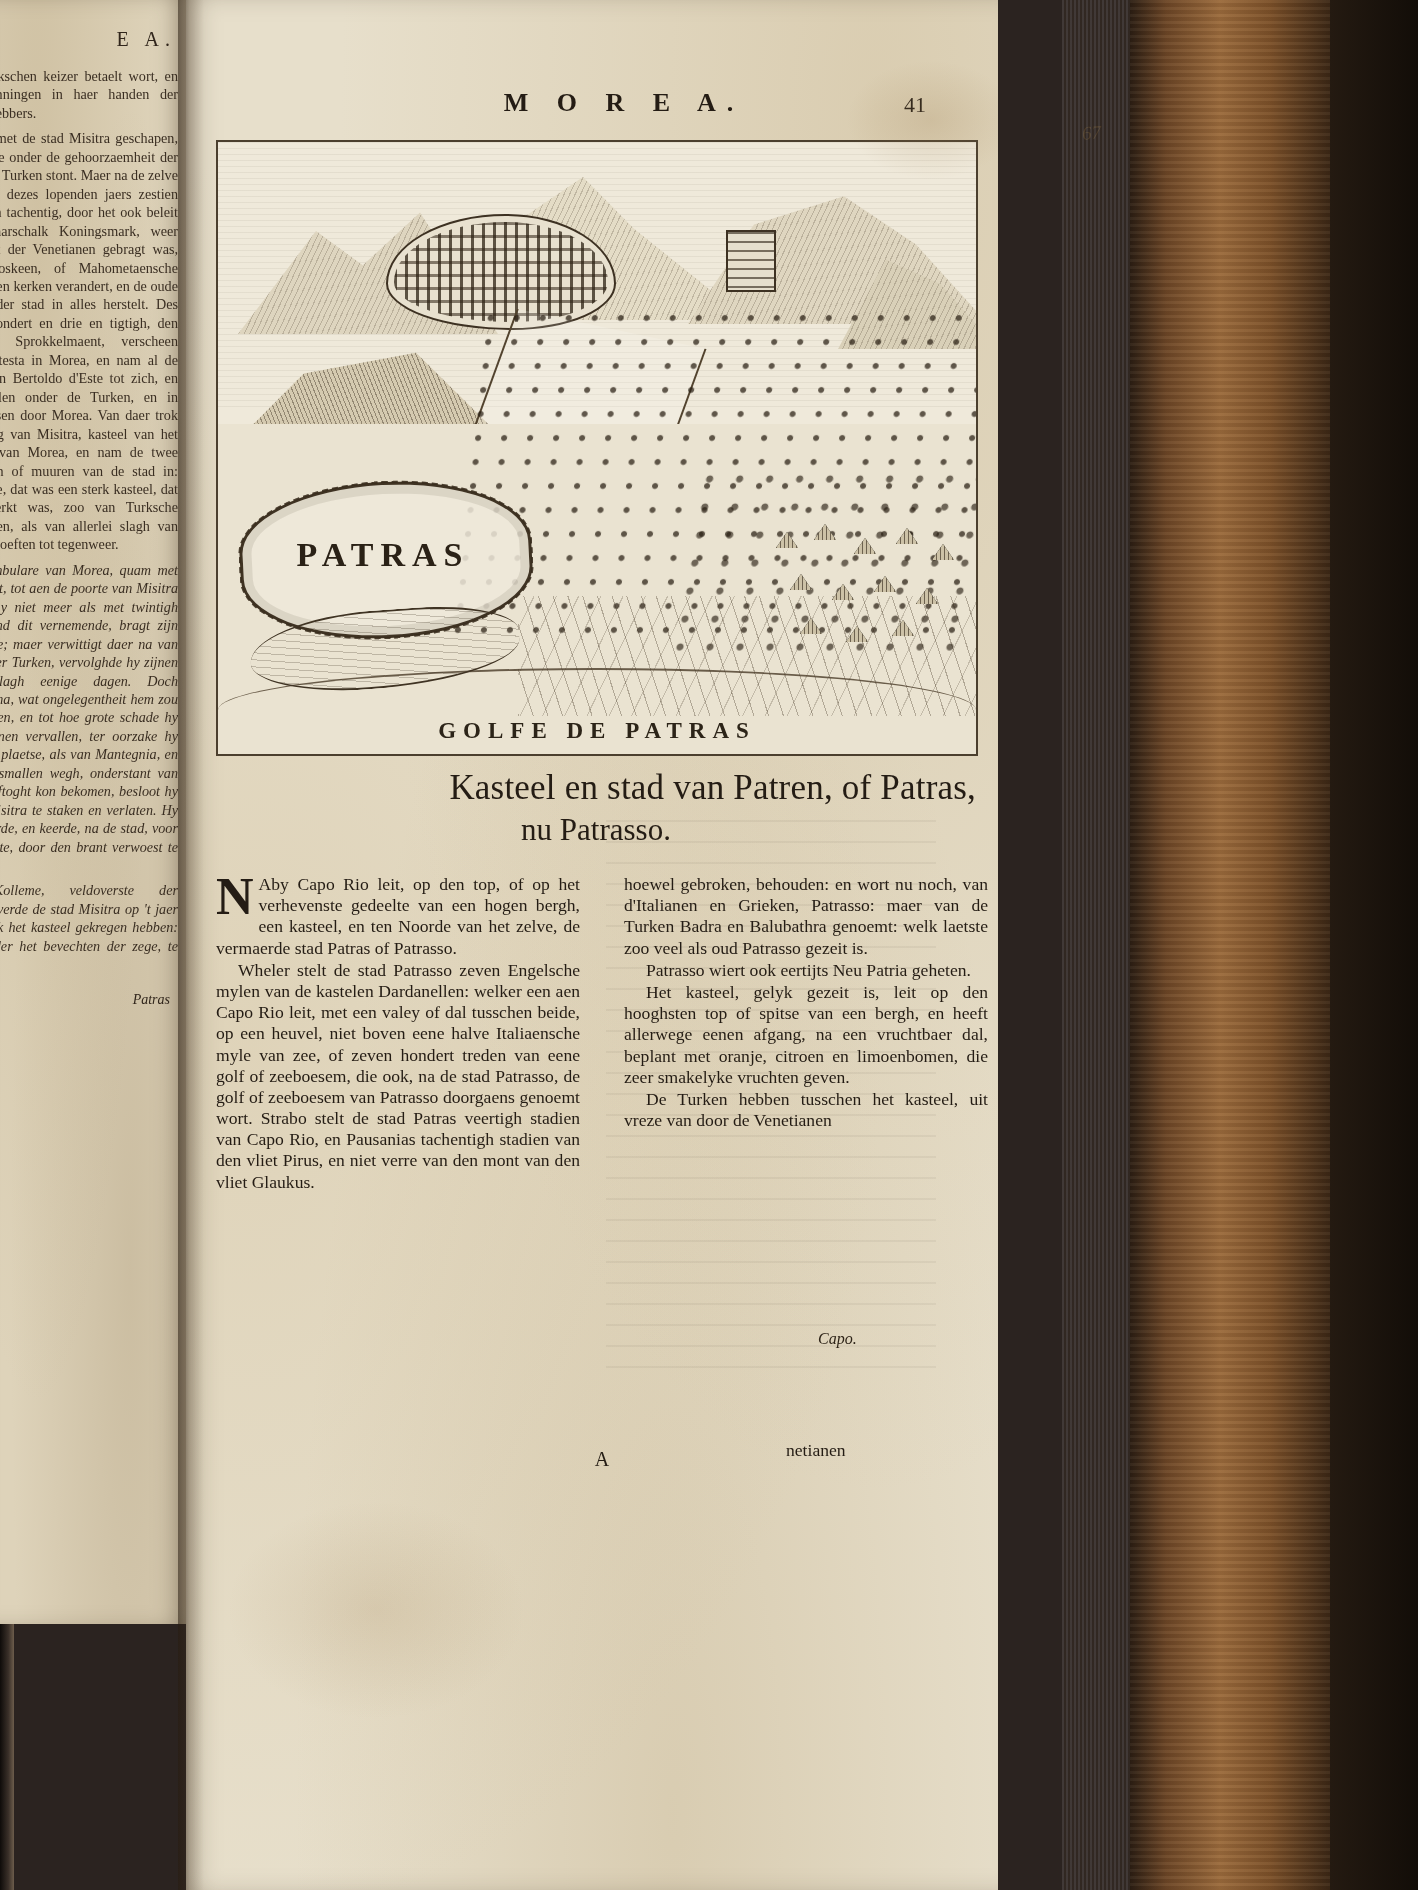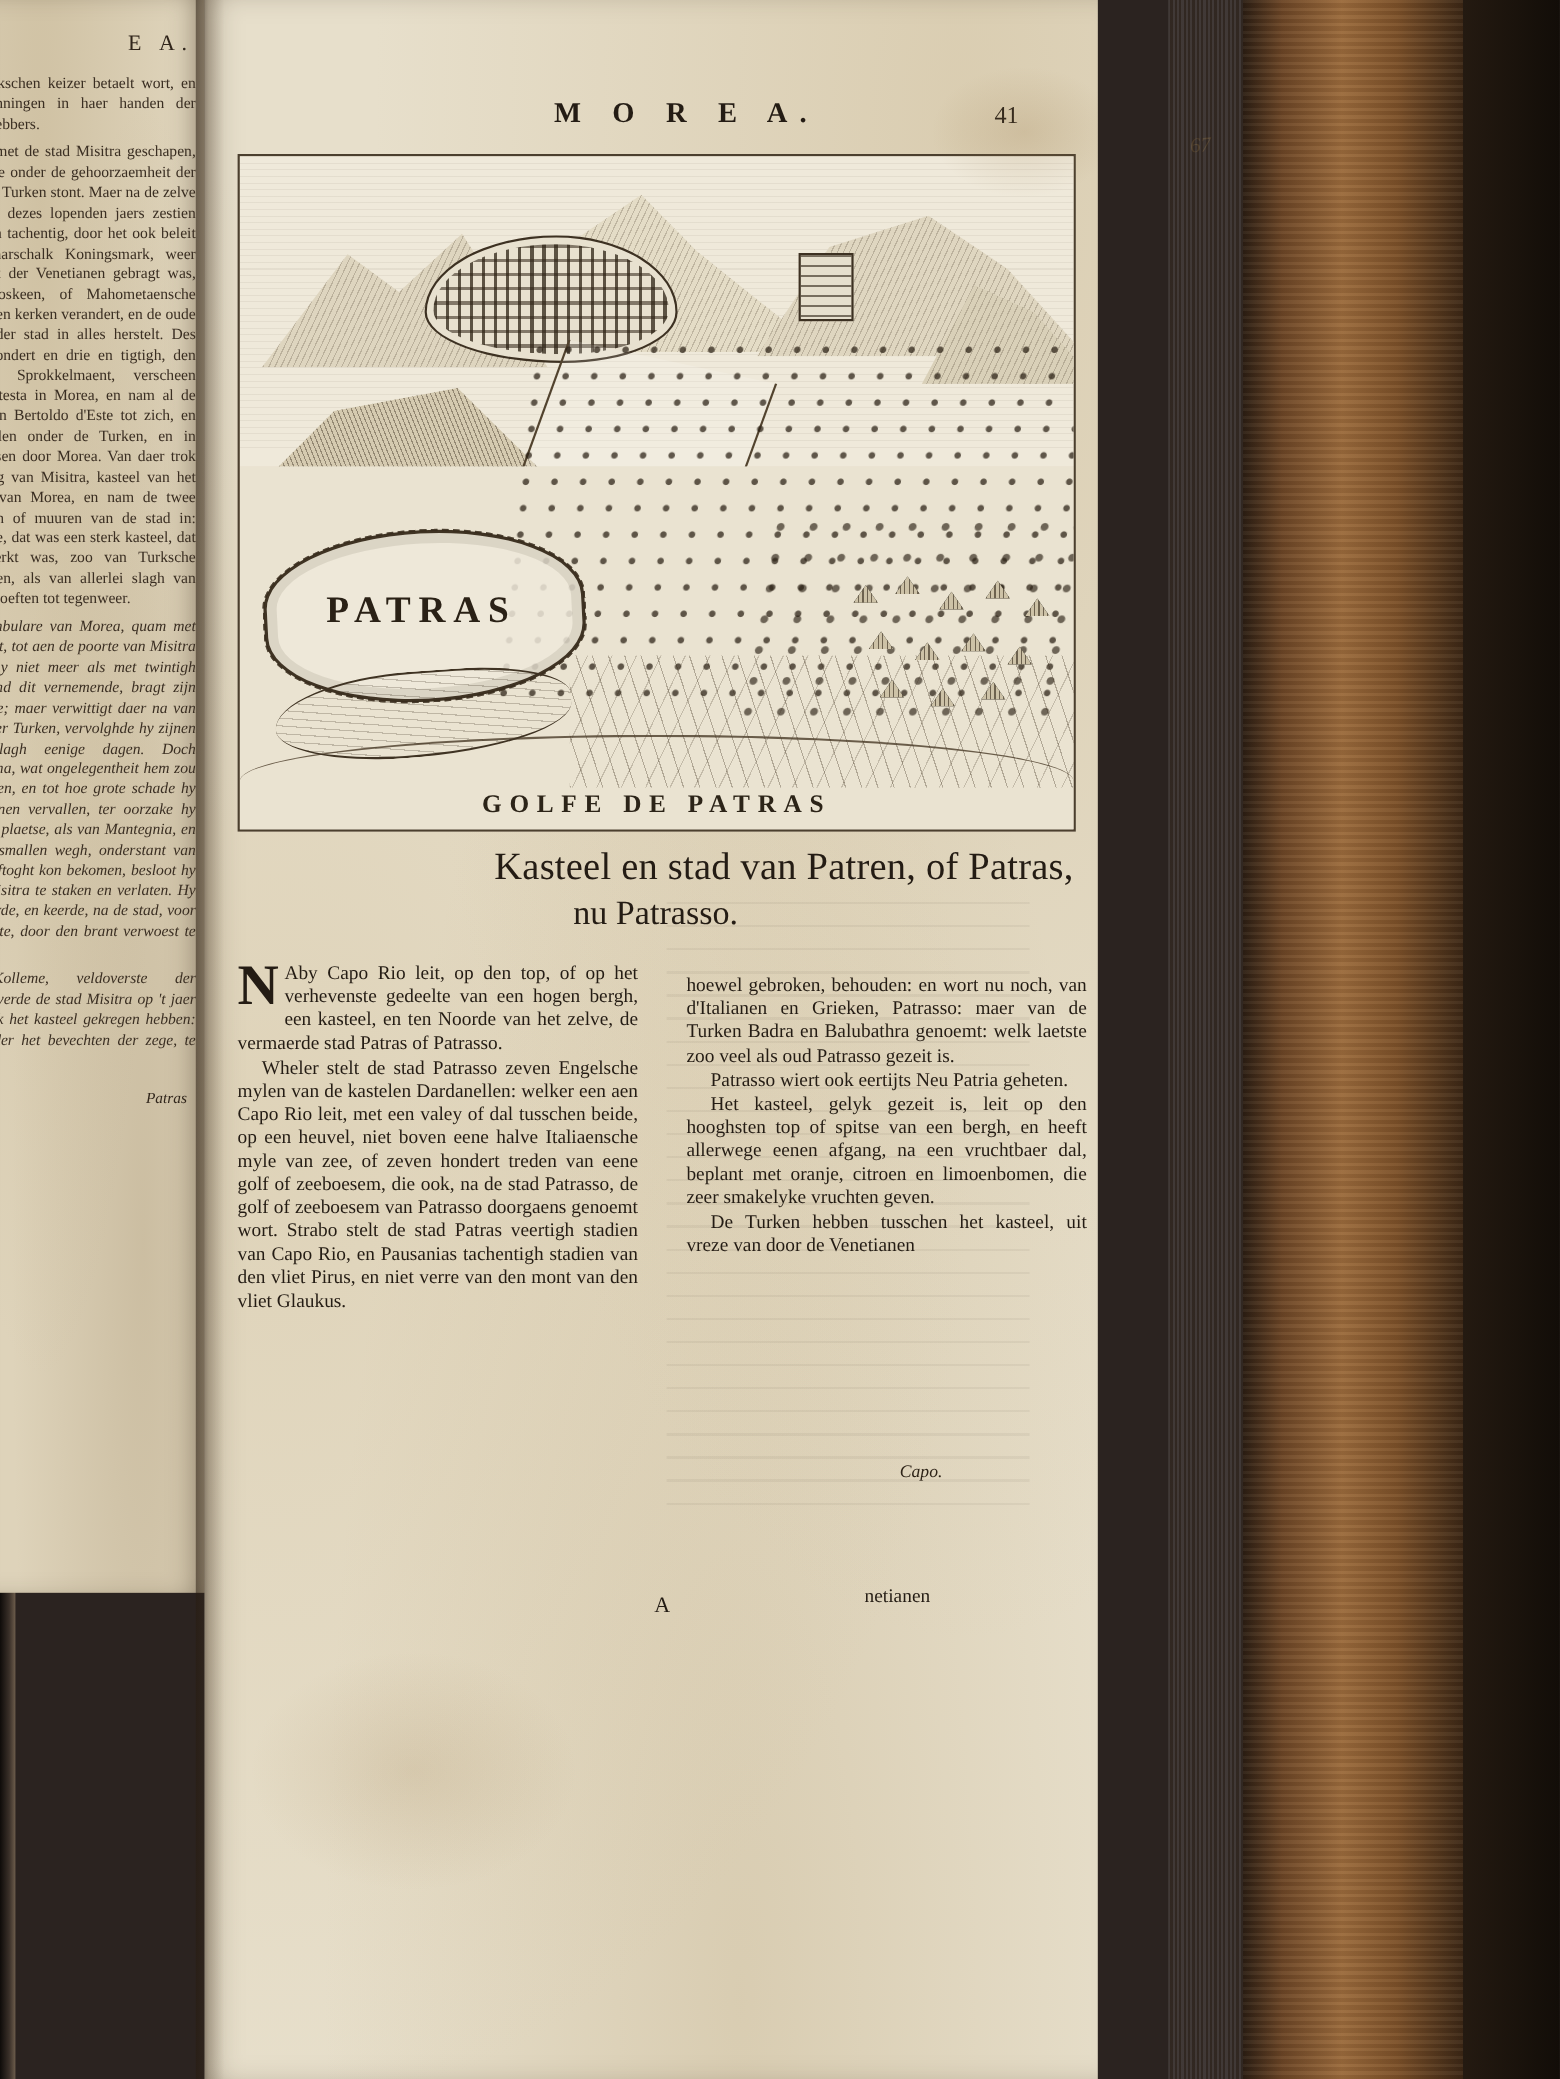--- a/index.html
+++ b/index.html
@@ -27,21 +27,21 @@
     position: absolute;
     left: 0; top: 0;
     width: 14px; height: 1890px;
     background: linear-gradient(to right, #0e0b09, #3a3029 60%, #6d5d4c);
   }
 
   
   .verso {
     position: absolute;
     left: 0; top: 0;
-    width: 186px; height: 1448px;
+    width: 186px; height: 1624px;
     background: #ded3ba;
     background-image:
       radial-gradient(ellipse at 20% 12%, rgba(180,160,120,0.35), rgba(255,255,255,0) 60%),
       radial-gradient(ellipse at 70% 78%, rgba(160,140,105,0.30), rgba(255,255,255,0) 65%);
     box-shadow: inset -18px 0 26px -12px rgba(60,45,30,0.55);
     overflow: hidden;
   }
   .verso .v-inner {
     position: absolute;
     left: -98px;
@@ -339,21 +339,21 @@
   }
   .col {
     position: absolute; top: 0;
     width: 364px;
     font-size: 17.6px;
     line-height: 1.205;
     text-align: justify;
     color: #241c14;
   }
   .col.left  { left: 0; }
-  .col.right { left: 408px; margin-top: 11px; }
+  .col.right { left: 408px; }
   .col p { margin: 0 0 1px 0; text-indent: 22px; }
   .col p.noind { text-indent: 0; }
   .it { font-style: italic; }
   .dropcap-para { position: relative; min-height: 52px; text-indent: 0; }
   .dropcap {
     float: left;
     font-size: 52px;
     line-height: 0.82;
     padding: 2px 5px 0 0;
     font-weight: 600;

